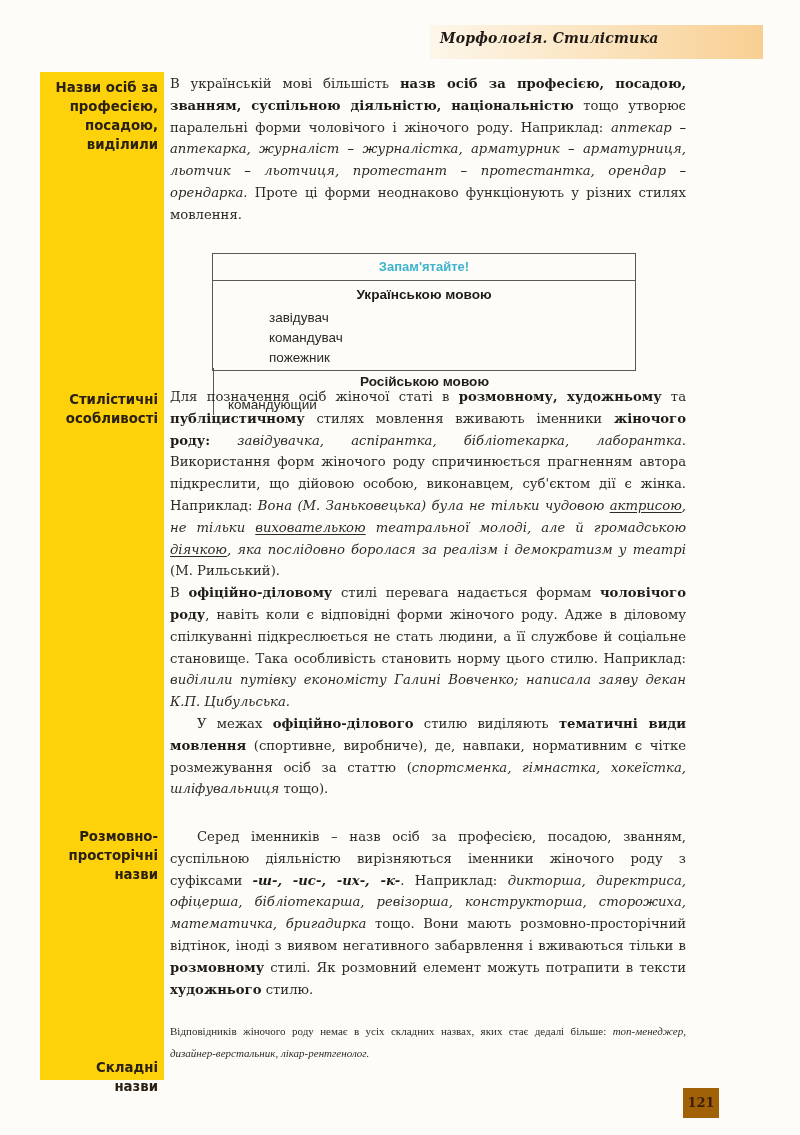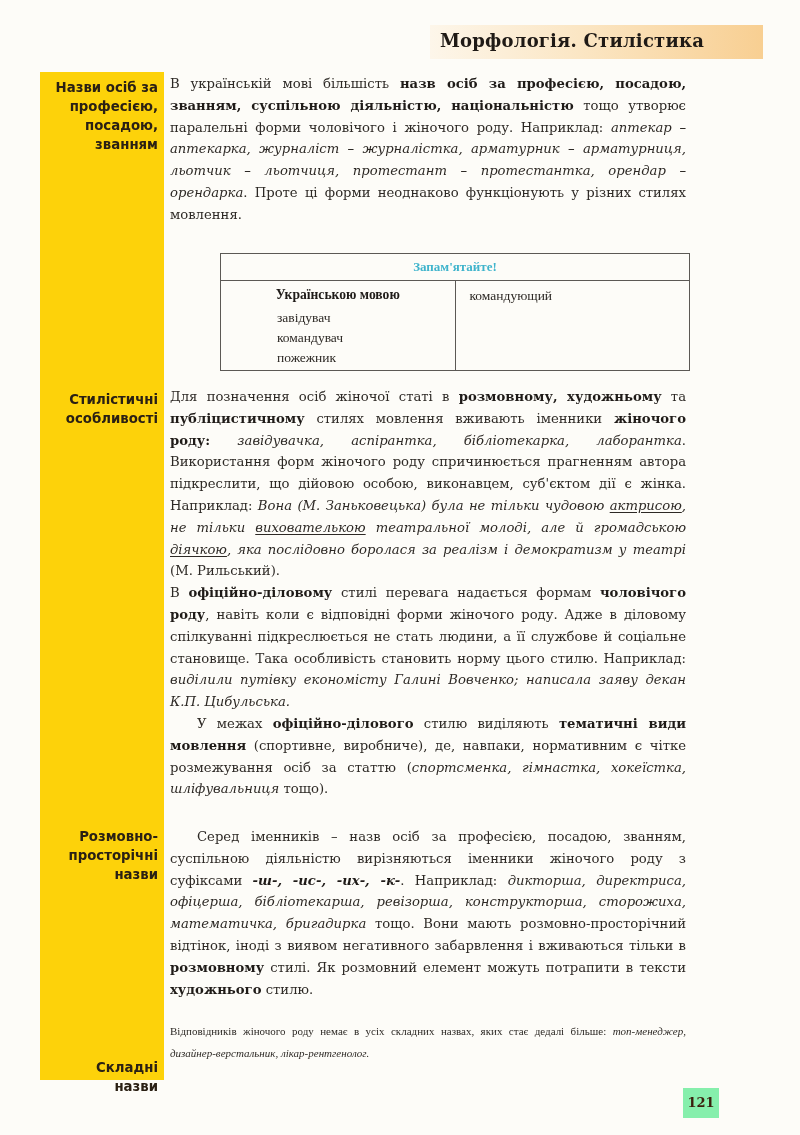--- a/index.html
+++ b/index.html
@@ -8,22 +8,22 @@
       background: #fdfcf8;
       font-family: "DejaVu Serif", serif;
       color: #2b2622;
     }
     .header-bar {
       position: absolute; left: 430px; top: 25px; width: 333px; height: 34px;
       background: linear-gradient(to right, #fdf6ea 0%, #fbe6c4 45%, #f8cf92 100%);
     }
     .header-title {
       position: absolute; left: 440px; top: 30px;
-      font-family: "DejaVu Serif", serif; font-weight: bold;
-      font-size: 18px; color: #1f1a16; letter-spacing: 0.2px;
+      font-family: "DejaVu Serif", serif; font-style: italic; font-weight: bold;
+      font-size: 14px; color: #1f1a16; letter-spacing: 0.2px;
     }
     .sidebar {
       position: absolute; left: 40px; top: 72px; width: 124px; height: 1008px;
       background: #fdd20a;
     }
     .side-label {
       position: absolute; left: 40px; width: 118px; text-align: right;
       font-family: "DejaVu Sans", sans-serif; font-weight: bold; font-size: 13.3px;
       line-height: 19px; color: #2a2014;
     }
@@ -33,56 +33,56 @@
       font-family: "DejaVu Serif", serif; font-size: 13.2px; line-height: 21.8px;
       text-align: justify; color: #2d2925;
     }
     .text-block p { margin: 0; }
     .indent { text-indent: 27px; }
     b { font-weight: bold; color: #1f1b18; }
     i { font-style: italic; }
     u { text-decoration: underline; text-underline-offset: 2px; }
 
     .remember-table {
-      position: absolute; left: 220px; top: 253px; width: 470px; height: 118px;
+      position: absolute; left: 212px; top: 253px; width: 424px; height: 118px;
       border: 1.2px solid #5c5955; box-sizing: border-box;
-      font-family: Liberation Serif, serif; font-size: 13.5px;
+      font-family: Liberation Sans, sans-serif; font-size: 13.5px;
     }
     .remember-title {
       height: 26px; border-bottom: 1.2px solid #5c5955; text-align: center;
       line-height: 26px; color: #3fb4cc; font-weight: bold; font-size: 13px;
     }
-    .remember-cols { display: flex; height: 90px; }
+    .remember-cols { display: flex; height: 90px; flex-direction: column; }
     .remember-col { flex: 1; padding-top: 3px; }
     .remember-col + .remember-col { border-left: 1.2px solid #5c5955; }
     .remember-col h4 {
       margin: 0; text-align: center; font-weight: bold; font-size: 13.6px; line-height: 22px; color: #1f1b18;
     }
     .remember-col ul { list-style: none; margin: 2px 0 0 0; padding: 0 8px 0 56px; line-height: 20px; color: #2d2925; }
     .remember-col:nth-child(2) ul { padding-left: 14px; }
 
     .page-number {
       position: absolute; left: 683px; top: 1088px; width: 36px; height: 30px;
-      background: #86efac; text-align: center; line-height: 30px;
+      background: #a16207; text-align: center; line-height: 30px;
       font-family: "DejaVu Serif", serif; font-weight: bold; font-size: 13px; color: #3a1e0b;
     }
   </style>
 </head>
 <body>
 
 <div class="header-bar"></div>
 <div class="header-title">Морфологія. Стилістика</div>
 
 <div class="sidebar"></div>
 
 <div class="side-label" style="top:78px;">
   <span>Назви осіб за</span>
   <span>професією,</span>
   <span>посадою,</span>
-  <span>званням</span>
+  <span>виділили</span>
 </div>
 <div class="side-label" style="top:390px;">
   <span>Стилістичні</span>
   <span>особливості</span>
 </div>
 <div class="side-label" style="top:827px;">
   <span>Розмовно-</span>
   <span>просторічні</span>
   <span>назви</span>
 </div>
@@ -100,20 +100,21 @@
   <div class="remember-cols">
     <div class="remember-col">
       <h4>Українською мовою</h4>
       <ul>
         <li>завідувач</li>
         <li>командувач</li>
         <li>пожежник</li>
       </ul>
     </div>
     <div class="remember-col">
+      <h4>Російською мовою</h4>
       <ul>
         <li>командующий</li>
       </ul>
     </div>
   </div>
 </div>
 
 <div class="text-block" style="top:386px;">
   <p><span>Для позначення осіб жіночої статі в </span><b>розмовному, художньому</b><span> та </span><b>публіцистичному</b><span> стилях мовлення вживають іменники </span><b>жіночого роду:</b><span> </span><i>завідувачка, аспірантка, бібліотекарка, лаборантка</i><span>. Використання форм жіночого роду спричинюється прагненням автора підкреслити, що дійовою особою, виконавцем, суб'єктом дії є жінка. Наприклад: </span><i>Вона (М. Заньковецька) була не тільки чудовою </i><i><u>актрисою</u></i><i>, не тільки </i><i><u>вихователькою</u></i><i> театральної молоді, але й громадською </i><i><u>діячкою</u></i><i>, яка послідовно боролася за реалізм і демократизм у театрі</i><span> (М. Рильський).</span></p>
   <p><span>В </span><b>офіційно-діловому</b><span> стилі перевага надається формам </span><b>чоловічого роду</b><span>, навіть коли є відповідні форми жіночого роду. Адже в діловому спілкуванні підкреслюється не стать людини, а її службове й соціальне становище. Така особливість становить норму цього стилю. Наприклад: </span><i>виділили путівку економісту Галині Вовченко; написала заяву декан К.П. Цибульська.</i></p>

